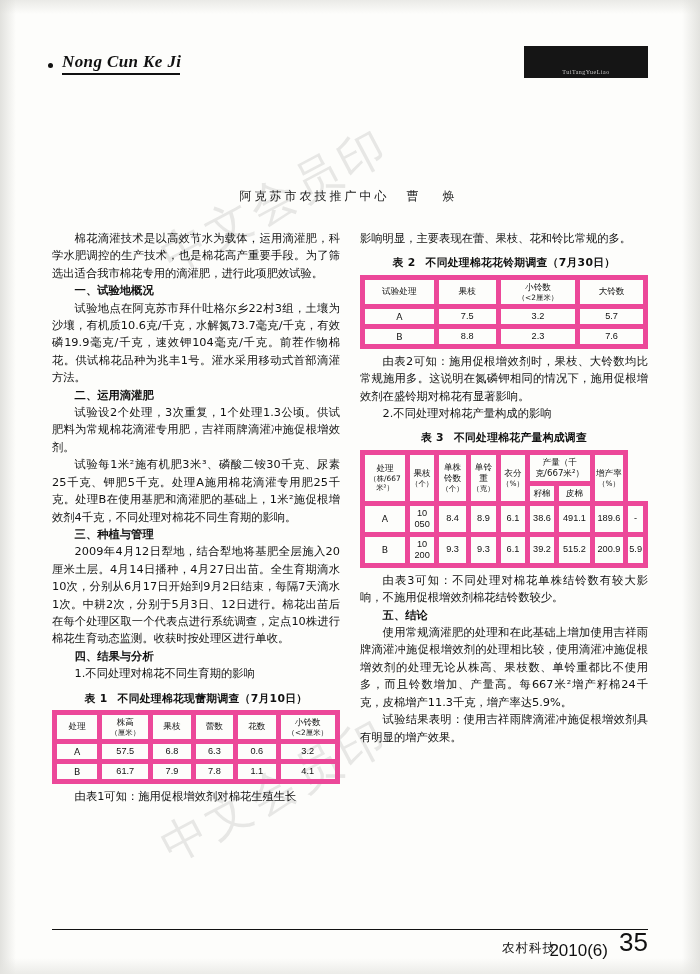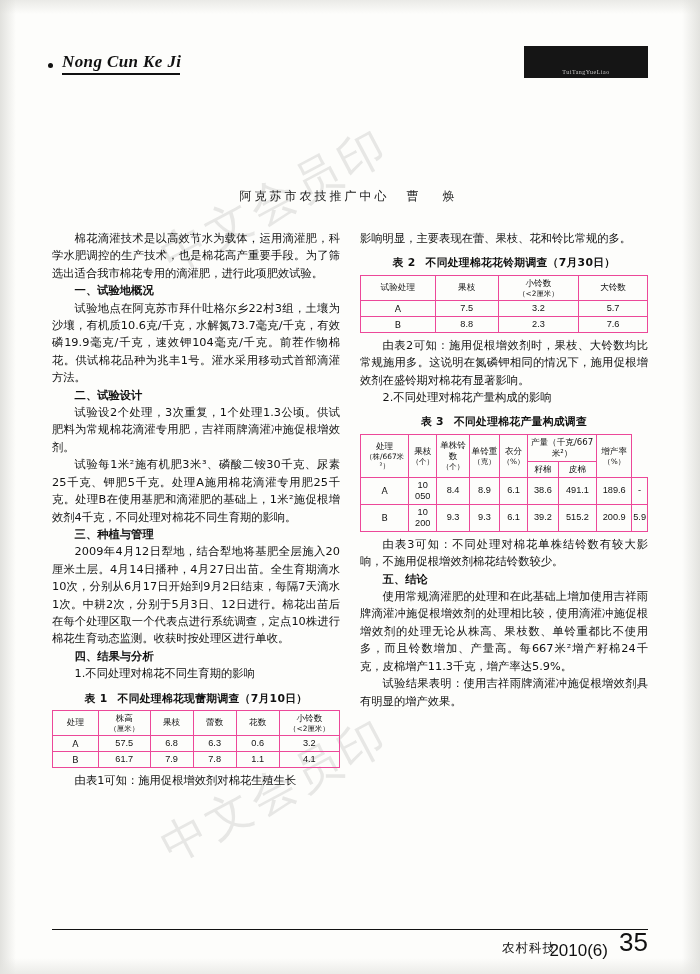--- a/index.html
+++ b/index.html
@@ -139,21 +139,21 @@
     letter-spacing: .3px;
   }
   .tbl-cap .num { margin-right: 10px; }
   table.data {
     width: 100%;
     border-collapse: collapse;
     font-size: 9px;
     margin-bottom: 4px;
   }
   table.data th, table.data td {
-    border: 1px solid #ec4899;
+    border: 5px solid #ec4899;
     text-align: center;
     padding: 2px 1px;
     line-height: 11px;
     font-weight: normal;
   }
   table.data th {
     font-size: 8.6px;
   }
   table.data td {
     font-size: 9.2px;
@@ -232,21 +232,21 @@
 
   <div class="doc-byline">
     <span>阿克苏市农技推广中心</span>
     <span class="byline-author">曹　焕</span>
   </div>
 
   <div class="col col-left">
     <p>棉花滴灌技术是以高效节水为载体，运用滴灌肥，科学水肥调控的生产技术，也是棉花高产重要手段。为了筛选出适合我市棉花专用的滴灌肥，进行此项肥效试验。</p>
     <p class="h">一、试验地概况</p>
     <p>试验地点在阿克苏市拜什吐格尔乡22村3组，土壤为沙壤，有机质10.6克/千克，水解氮73.7毫克/千克，有效磷19.9毫克/千克，速效钾104毫克/千克。前茬作物棉花。供试棉花品种为兆丰1号。灌水采用移动式首部滴灌方法。</p>
-    <p class="h">二、试验设计</p>
+    <p class="h">二、运用滴灌肥</p>
     <p>试验设2个处理，3次重复，1个处理1.3公顷。供试肥料为常规棉花滴灌专用肥，吉祥雨牌滴灌冲施促根增效剂。</p>
     <p>试验每1米²施有机肥3米³、磷酸二铵30千克、尿素25千克、钾肥5千克。处理A施用棉花滴灌专用肥25千克。处理B在使用基肥和滴灌肥的基础上，1米²施促根增效剂4千克，不同处理对棉花不同生育期的影响。</p>
     <p class="h">三、种植与管理</p>
     <p>2009年4月12日犁地，结合犁地将基肥全层施入20厘米土层。4月14日播种，4月27日出苗。全生育期滴水10次，分别从6月17日开始到9月2日结束，每隔7天滴水1次。中耕2次，分别于5月3日、12日进行。棉花出苗后在每个处理区取一个代表点进行系统调查，定点10株进行棉花生育动态监测。收获时按处理区进行单收。</p>
     <p class="h">四、结果与分析</p>
     <p>1.不同处理对棉花不同生育期的影响</p>
 
     <div class="tbl-cap">
       <span class="num">表 1</span><span>不同处理棉花现蕾期调查（7月10日）</span>
     </div>

